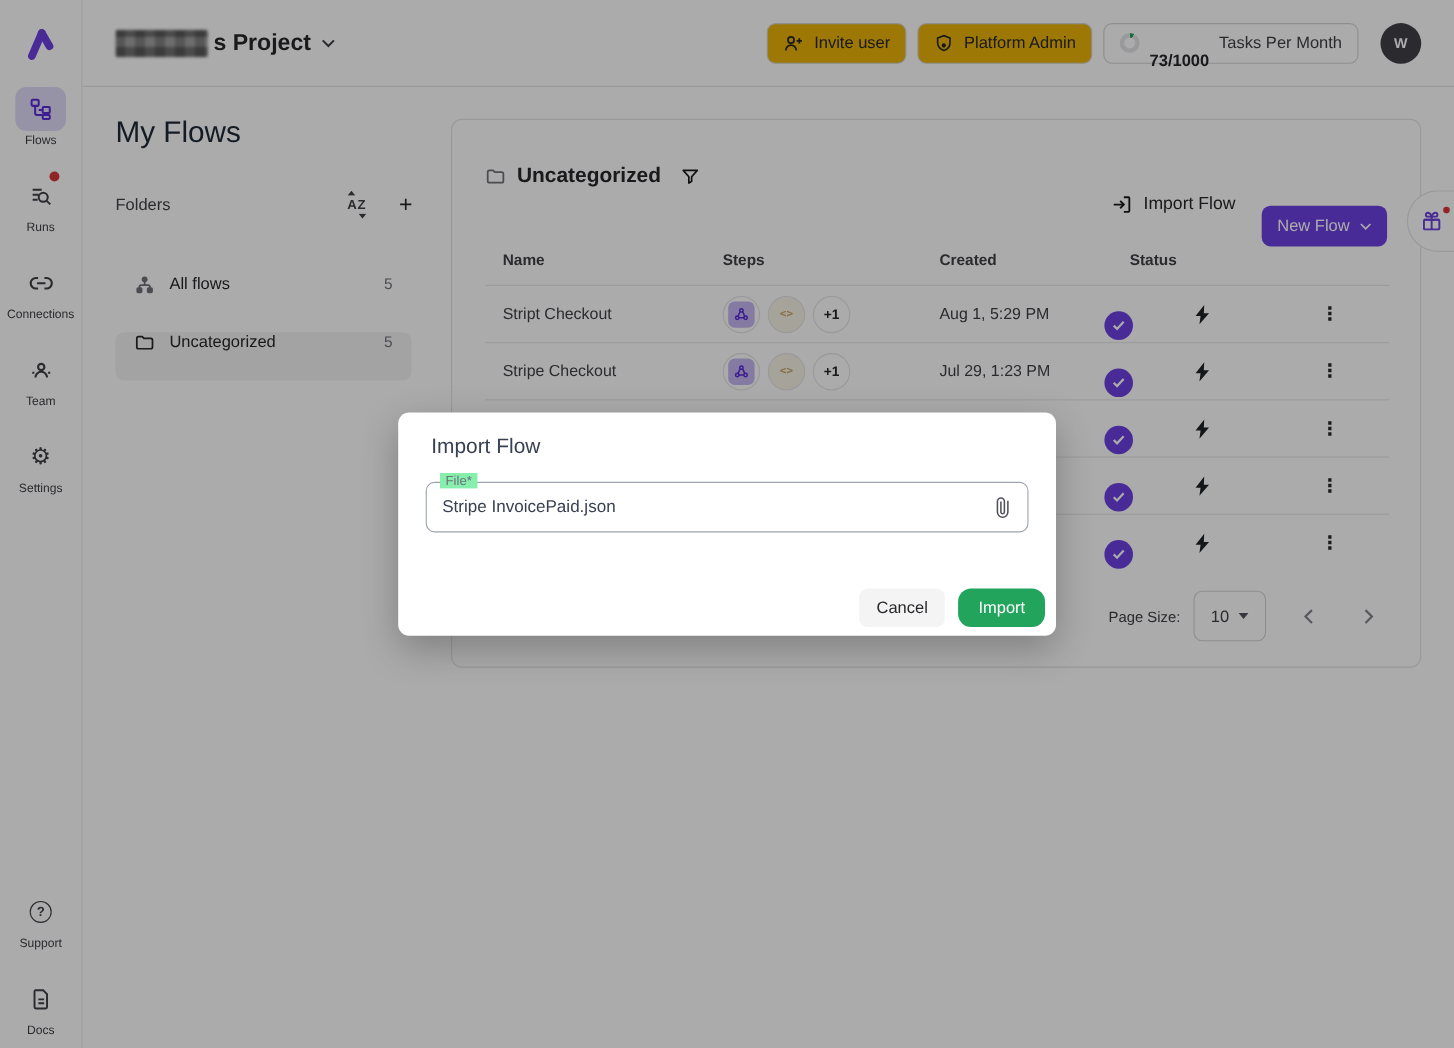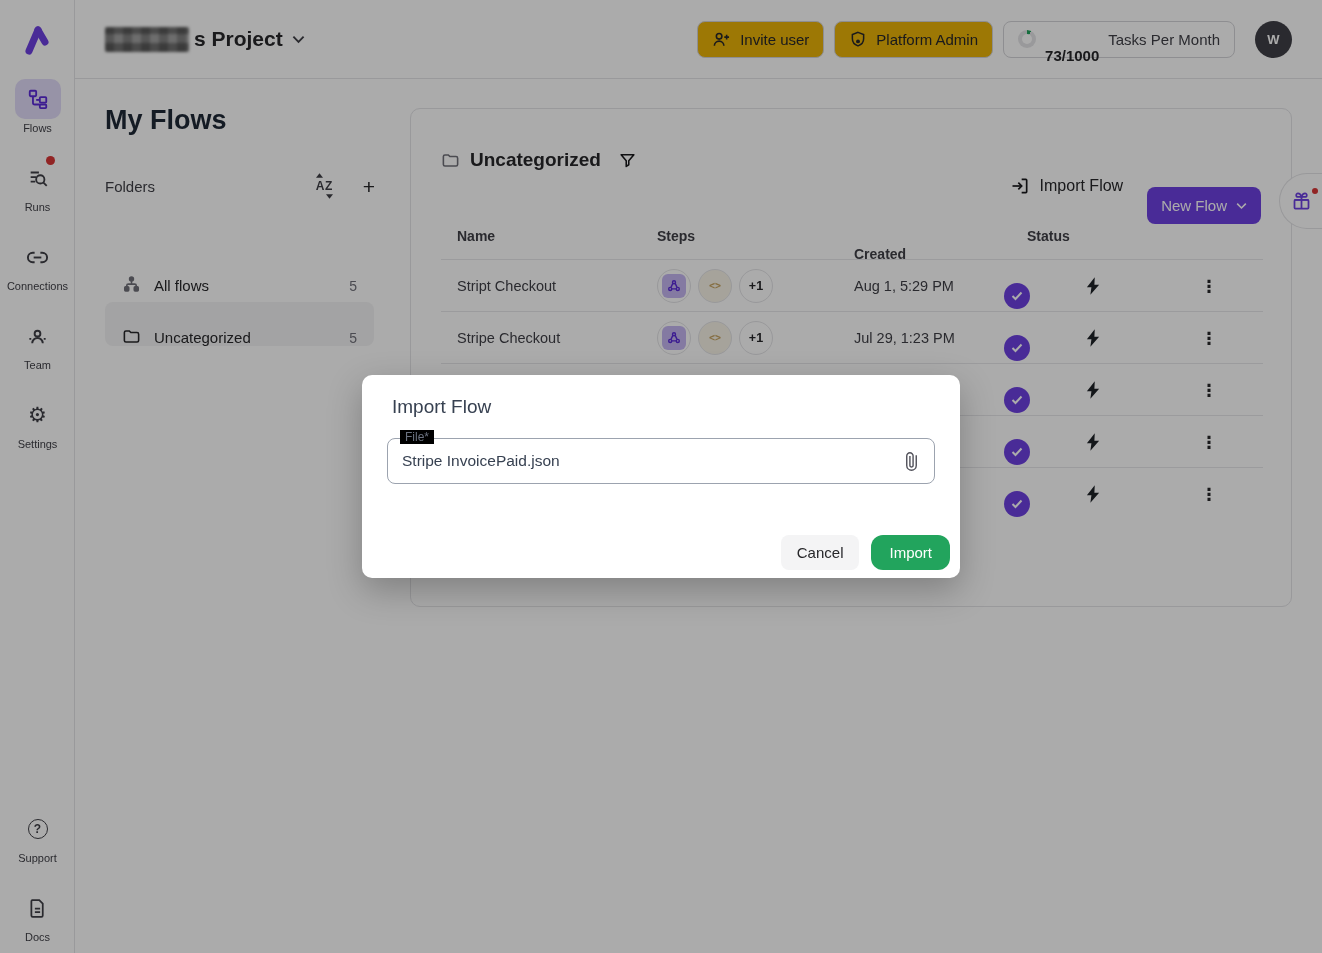--- a/index.html
+++ b/index.html
@@ -5,21 +5,21 @@
   * { box-sizing: border-box; }
   html,body { margin:0; padding:0; }
   body {
     width:1322px; height:953px; position:relative; overflow:hidden;
     background:#fff; font-family:"Liberation Sans", sans-serif; color:#27272a;
   }
   svg { display:block; }
 
   
   .sidebar { position:absolute; left:0; top:0; width:75px; height:953px;
-    background:#fff; border-right:1px solid #e4e4e7; display:flex; flex-direction:column; align-items:flex-start; }
+    background:#fff; border-right:1px solid #e4e4e7; display:flex; flex-direction:column; align-items:center; }
   .logo-wrap { height:79px; display:flex; align-items:center; justify-content:center; width:100%; }
   .nav-item { width:75px; display:flex; flex-direction:column; align-items:center; margin-bottom:24px; cursor:pointer; }
   .nav-icon-box { width:46px; height:40px; border-radius:10px; display:flex; align-items:center; justify-content:center; position:relative; }
   .nav-item.active .nav-icon-box { background:#e2dbf9; }
   .nav-label { font-size:11px; color:#3f3f46; margin-top:3px; }
   .notif-dot { position:absolute; top:-2px; right:6px; width:9px; height:9px; border-radius:50%; background:#d93636; }
   .spacer { flex:1; }
   .gear-glyph { font-family:"DejaVu Sans", sans-serif; font-size:21px; color:#3f3f46; line-height:1; }
   .q-circle { width:20px; height:20px; border-radius:50%; border:1.7px solid #3f3f46; display:flex; align-items:center; justify-content:center;
     font-size:12px; font-weight:700; color:#3f3f46; }
@@ -39,28 +39,28 @@
   .ring { width:18px; height:18px; border-radius:50%;
     background:conic-gradient(#22a45d 0 27deg, #e4e4e7 27deg 360deg); position:relative; }
   .ring::after { content:""; position:absolute; inset:4px; border-radius:50%; background:#fff; }
   .tasks-count { font-size:15px; font-weight:700; color:#27272a;margin-top:33px; }
   .tasks-label { font-size:15px; color:#3f3f46; }
   .avatar { width:37px; height:37px; border-radius:50%; background:#3f3f46; color:#fff; font-size:13px; font-weight:700;
     display:flex; align-items:center; justify-content:center; margin-left:20px; cursor:pointer; }
 
   
   .main { position:absolute; left:75px; top:79px; width:1247px; height:874px; background:#fff; }
-  .flows-title { position:absolute; left:30px; top:26px; font-size:27px; font-weight:700; color:#1f2937; }
+  .flows-title { position:absolute; left:30px; top:26px; font-size:27px; font-weight:400; color:#1f2937; }
   .folders-head { position:absolute; left:30px; top:95px; width:270px; height:24px; display:flex; align-items:center; }
   .folders-label { font-size:15px; color:#3f3f46; flex:1; }
   .az-sort { position:relative; font-size:12px; font-weight:700; color:#3f3f46; letter-spacing:0.5px; margin-right:30px; cursor:pointer; }
   .az-caret-up { position:absolute; top:-6px; left:0; }
   .az-caret-dn { position:absolute; bottom:-6px; right:0; }
   .plus-btn { font-size:21px; font-weight:400; color:#27272a; cursor:pointer; line-height:1; }
-  .folder-row { position:absolute; left:30px; width:269px; height:44px; border-radius:8px; display:flex; align-items:flex-end;
+  .folder-row { position:absolute; left:30px; width:269px; height:44px; border-radius:8px; display:flex; align-items:flex-start;
     padding:0 17px; gap:13px; cursor:pointer; }
   .folder-row.selected { background:#f4f4f5; }
   .folder-name { font-size:15px; color:#27272a; flex:1; }
   .folder-count { font-size:14px; color:#71717a; }
 
   
   .card { position:absolute; left:335px; top:29px; width:882px; height:499px; background:#fff;
     border:1px solid #e4e4e7; border-radius:10px; }
   .card-head { position:absolute; left:30px; top:40px; display:flex; align-items:center; gap:10px; }
   .card-title { font-size:19px; font-weight:600; color:#27272a; }
@@ -75,21 +75,21 @@
   .t-head .col { position:absolute; top:50%; transform:translateY(-50%); font-size:14px; font-weight:600; color:#3f3f46; }
   .t-row { position:relative; height:52px; border-top:1px solid #e8e8ea; }
   .cell { position:absolute; top:50%; transform:translateY(-50%); }
   .c-name { left:16px; font-size:14.5px; color:#3f3f46; }
   .c-steps { left:216px; display:flex; gap:7px; }
   .c-created { left:413px; font-size:14.5px; color:#3f3f46; }
   .c-status { left:586px; }
   .c-bolt { left:645px; }
   .c-menu { left:758px; width:20px; text-align:center; cursor:pointer; font-size:17px; font-weight:700; color:#27272a;
     font-family:"DejaVu Sans", sans-serif; }
-  .col-name { left:16px; } .col-steps { left:216px; } .col-created { left:413px;margin-top:18px; } .col-status { left:586px; }
+  .col-name { left:16px; } .col-steps { left:216px; } .col-created { left:413px; } .col-status { left:586px; }
 
   .step { width:34px; height:34px; border-radius:50%; border:1px solid #e4e4e7; background:#fff;
     display:flex; align-items:center; justify-content:center; }
   .step-piece { width:24px; height:24px; border-radius:6px; background:#c5b7f2; display:flex; align-items:center; justify-content:center; }
   .step.code { background:#f8f4e8; }
   .code-glyph { font-family:"DejaVu Sans Mono", monospace; font-size:10px; font-weight:700; color:#c7a463; }
   .step-plus { font-size:12.5px; font-weight:600; color:#27272a; }
 
   .toggle { position:relative; width:37px; height:20px; border-radius:10px; background:#9d8be4; cursor:pointer; }
   .toggle-thumb { position:absolute; right:-3px; top:-3px; width:26px; height:26px; border-radius:50%; background:#6e41e2;
@@ -108,21 +108,21 @@
     display:flex; align-items:center; justify-content:center; cursor:pointer; z-index:5; }
   .gift-wrap { position:relative; }
   .gift-dot { position:absolute; top:-3px; right:-6px; width:6px; height:6px; border-radius:50%; background:#d93636; }
 
   
   .overlay { position:absolute; inset:0; background:rgba(0,0,0,0.33); z-index:40; }
   .modal { position:absolute; left:362px; top:375px; width:598px; height:203px; background:#fff; border-radius:10px;
     z-index:50; box-shadow:0 12px 34px rgba(0,0,0,0.25); }
   .modal-title { position:absolute; left:30px; top:21px; font-size:19px; font-weight:500; color:#374151; }
   .field { position:absolute; left:25px; top:63px; width:548px; height:46px; border:1px solid #9ca3af; border-radius:8px; }
-  .field-label { position:absolute; top:-9px; left:12px; background:#000000; padding:0 5px; font-size:12px; color:#6b7280; }
+  .field-label { position:absolute; top:-9px; left:12px; background:#86efac; padding:0 5px; font-size:12px; color:#6b7280; }
   .field-input { border:none; outline:none; width:100%; height:100%; padding:0 42px 0 14px; font-size:15.5px; color:#374151;
     background:transparent; font-family:inherit; border-radius:8px; }
   .clip-btn { position:absolute; right:13px; top:50%; transform:translateY(-50%) rotate(-45deg); cursor:pointer; display:flex; }
   .modal-actions { position:absolute; right:10px; bottom:8px; display:flex; gap:12px; }
   .btn-cancel { height:35px; padding:0 16px; background:#f4f4f5; border:none; border-radius:8px; font-size:15px;
     color:#27272a; font-family:inherit; cursor:pointer; }
   .btn-import { height:35px; padding:0 18px; background:#22a45d; border:none; border-radius:12px; font-size:15px; font-weight:500;
     color:#fff; font-family:inherit; cursor:pointer; }
 </style>
 </head>
@@ -427,20 +427,39 @@
               </span></span></span>
         <span class="cell c-bolt">
             <svg width="14" height="18" viewBox="0 0 16 20">
               <path d="M10 0 L1 11.5 h5.2 L5 20 L15 8.5 h-5.4 Z" fill="#1f2328"></path>
             </svg>
           </span>
         <span class="cell c-menu">⋮</span>
       </div>
     </div>
 
+    <div class="pager">
+      <span class="pager-label">Page Size:</span>
+      <span class="page-size">
+        <span>10</span>
+        <svg width="9" height="6" viewBox="0 0 10 6">
+            <path d="M0 0 L5 6 L10 0 Z" fill="#52525b"></path>
+          </svg>
+      </span>
+      <span class="pg-prev">
+        <svg width="9" height="15" viewBox="0 0 10 16" fill="none" stroke="#83838c" stroke-width="2.2">
+            <path d="M8.5 1.5 L2 8 L8.5 14.5"></path>
+          </svg>
+      </span>
+      <span class="pg-next">
+        <svg width="9" height="15" viewBox="0 0 10 16" fill="none" stroke="#83838c" stroke-width="2.2">
+            <path d="M1.5 1.5 L8 8 L1.5 14.5"></path>
+          </svg>
+      </span>
+    </div>
   </div>
 </div>
 
 <div class="gift-tab">
   <span class="gift-wrap">
     <svg width="21" height="21" viewBox="0 0 24 24" fill="none" stroke="#6e41e2" stroke-width="2">
       <rect x="4" y="10" width="16" height="10" rx="1"></rect>
       <path d="M4 10h16M12 6.8V20"></path>
       <path d="M12 6.8s-1.2-4-4-4-2.6 4 0 4z"></path>
       <path d="M12 6.8s1.2-4 4-4 2.6 4 0 4z"></path>

